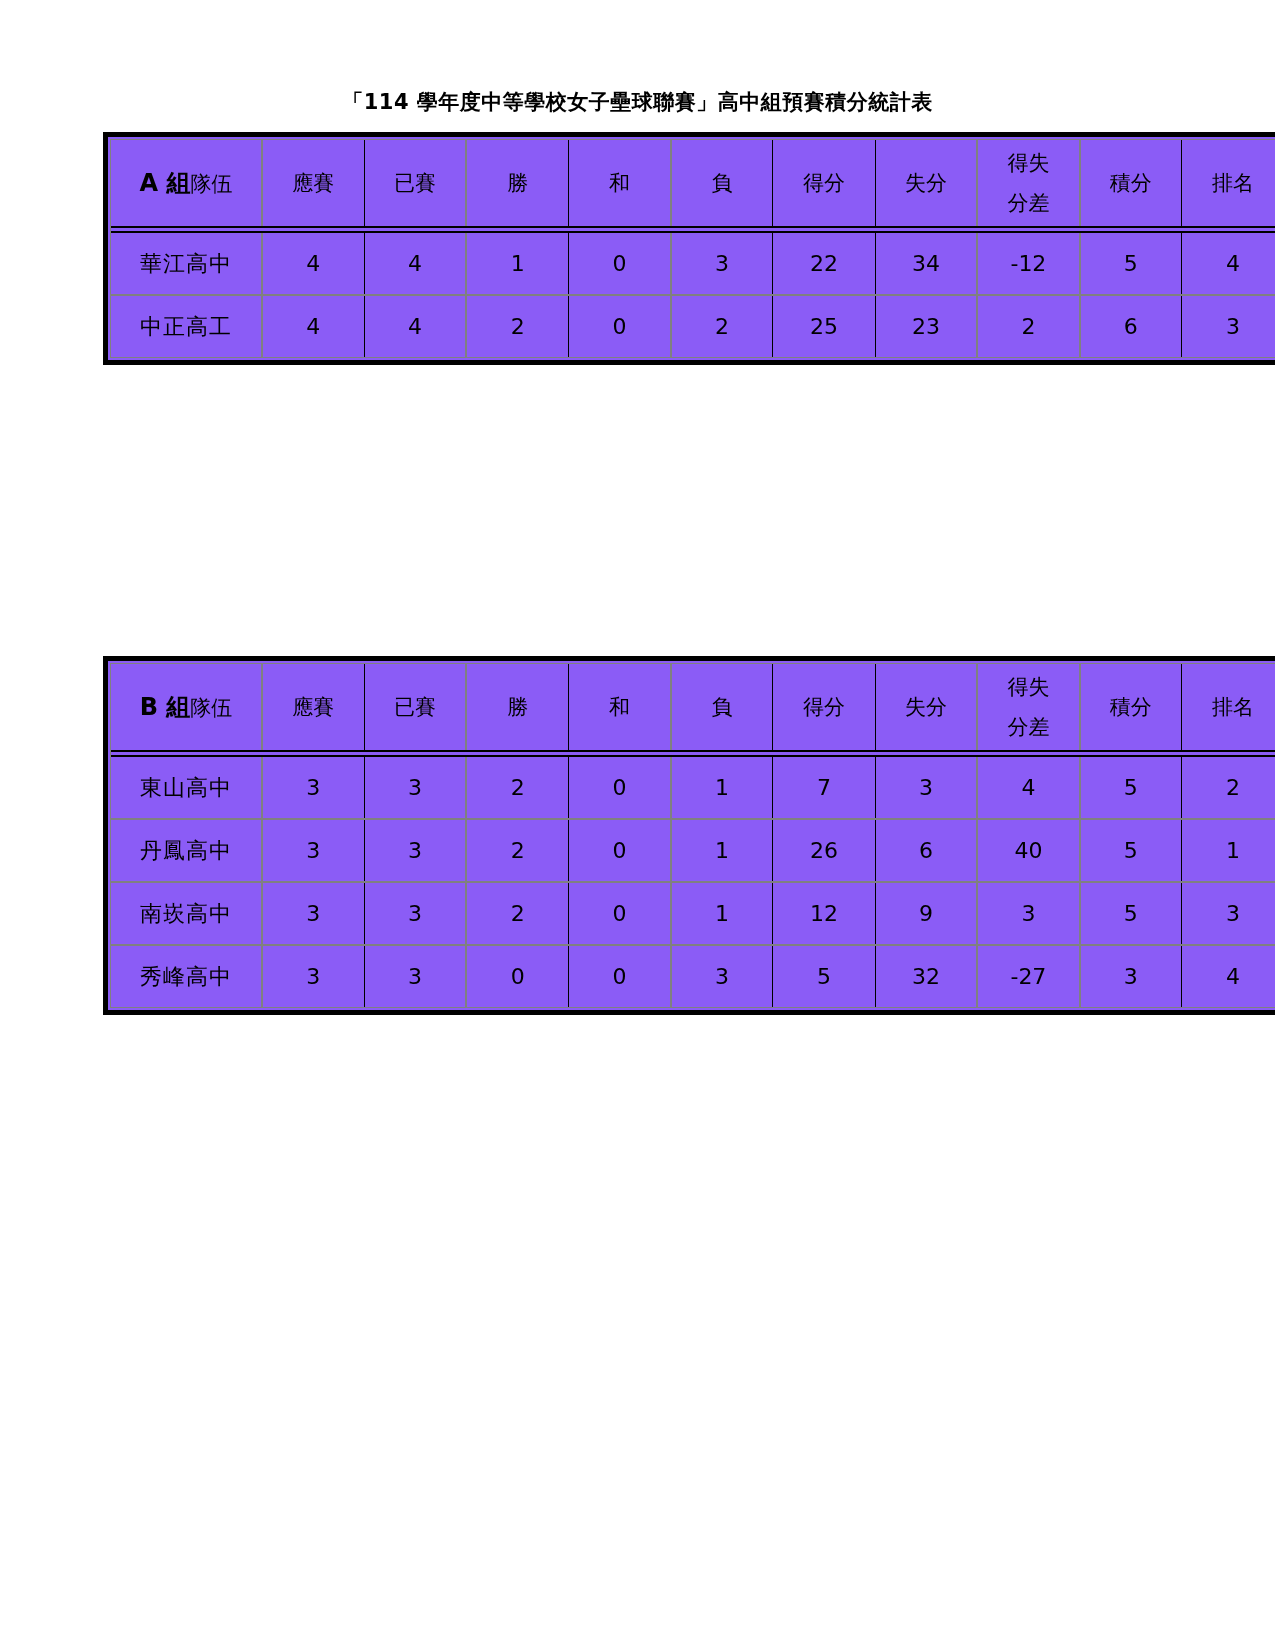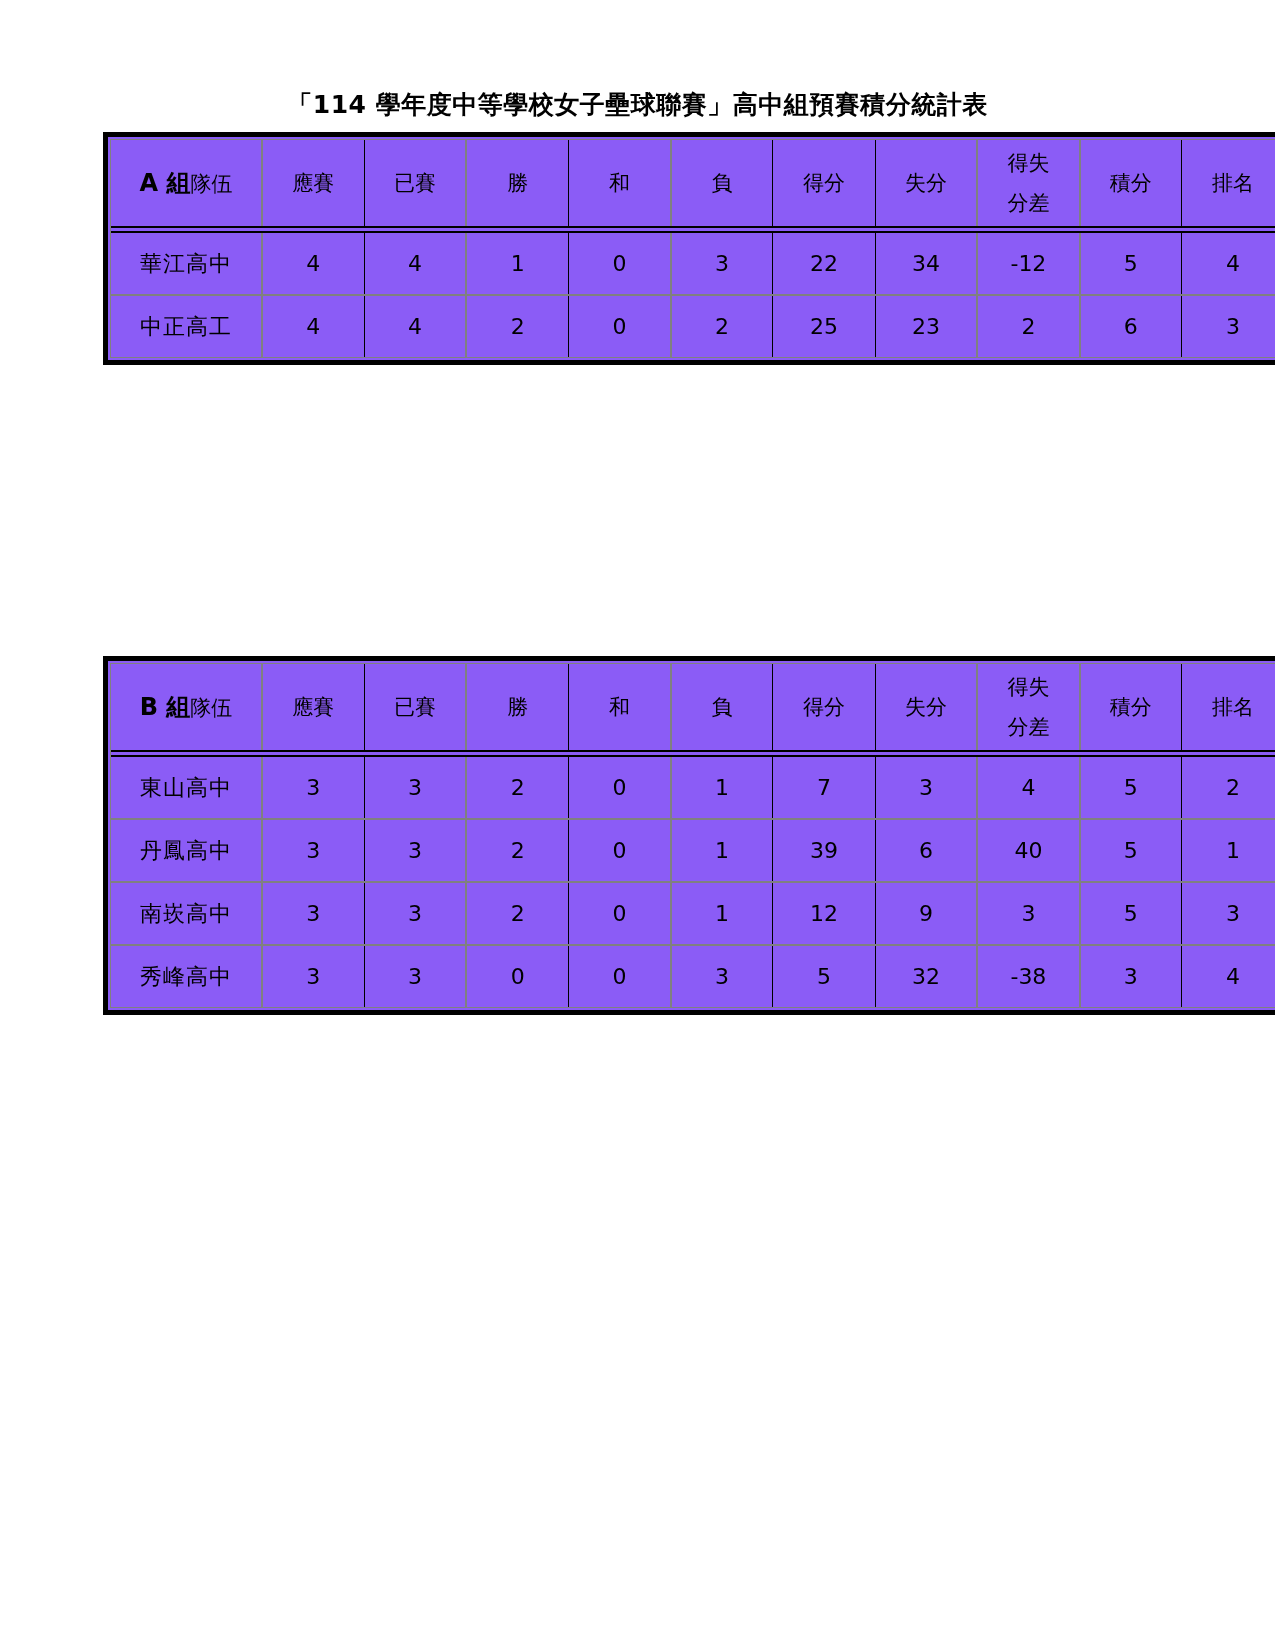--- a/index.html
+++ b/index.html
@@ -2,21 +2,21 @@
 <html><head>
   <meta charset="utf-8">
   <style>
     html, body { margin: 0; padding: 0; background: #ffffff; }
     body {
       width: 1275px; height: 1650px; position: relative; overflow: hidden;
       font-family: "DejaVu Sans", "Liberation Sans", sans-serif; color: #000;
     }
     .title {
       position: absolute; left: 0; top: 88px; width: 1275px; text-align: center;
-      font-size: 25px; font-weight: bold; letter-spacing: 0.5px;
+      font-size: 21px; font-weight: bold; letter-spacing: 0.5px;
     }
     .frame {
       position: absolute; left: 103px; width: 1189px;
       border: 5px solid #000; box-sizing: border-box; background: #8b5cf6;
       padding: 2px;
     }
     .frame-inner {
       border: 1px solid #808080;
     }
     table.standings {
@@ -133,21 +133,21 @@
           <td class="g">5</td>
           <td>2</td>
         </tr>
         <tr>
           <td class="team-name">丹鳳高中</td>
           <td class="g">3</td>
           <td>3</td>
           <td class="g">2</td>
           <td>0</td>
           <td class="g">1</td>
-          <td>39</td>
+          <td>26</td>
           <td>6</td>
           <td class="g">40</td>
           <td class="g">5</td>
           <td>1</td>
         </tr>
         <tr>
           <td class="team-name">南崁高中</td>
           <td class="g">3</td>
           <td>3</td>
           <td class="g">2</td>
@@ -161,20 +161,20 @@
         </tr>
         <tr>
           <td class="team-name">秀峰高中</td>
           <td class="g">3</td>
           <td>3</td>
           <td class="g">0</td>
           <td>0</td>
           <td class="g">3</td>
           <td>5</td>
           <td>32</td>
-          <td class="g">-38</td>
+          <td class="g">-27</td>
           <td class="g">3</td>
           <td>4</td>
         </tr>
       </tbody>
     </table>
   </div>
 </div>
 
 </body></html>

